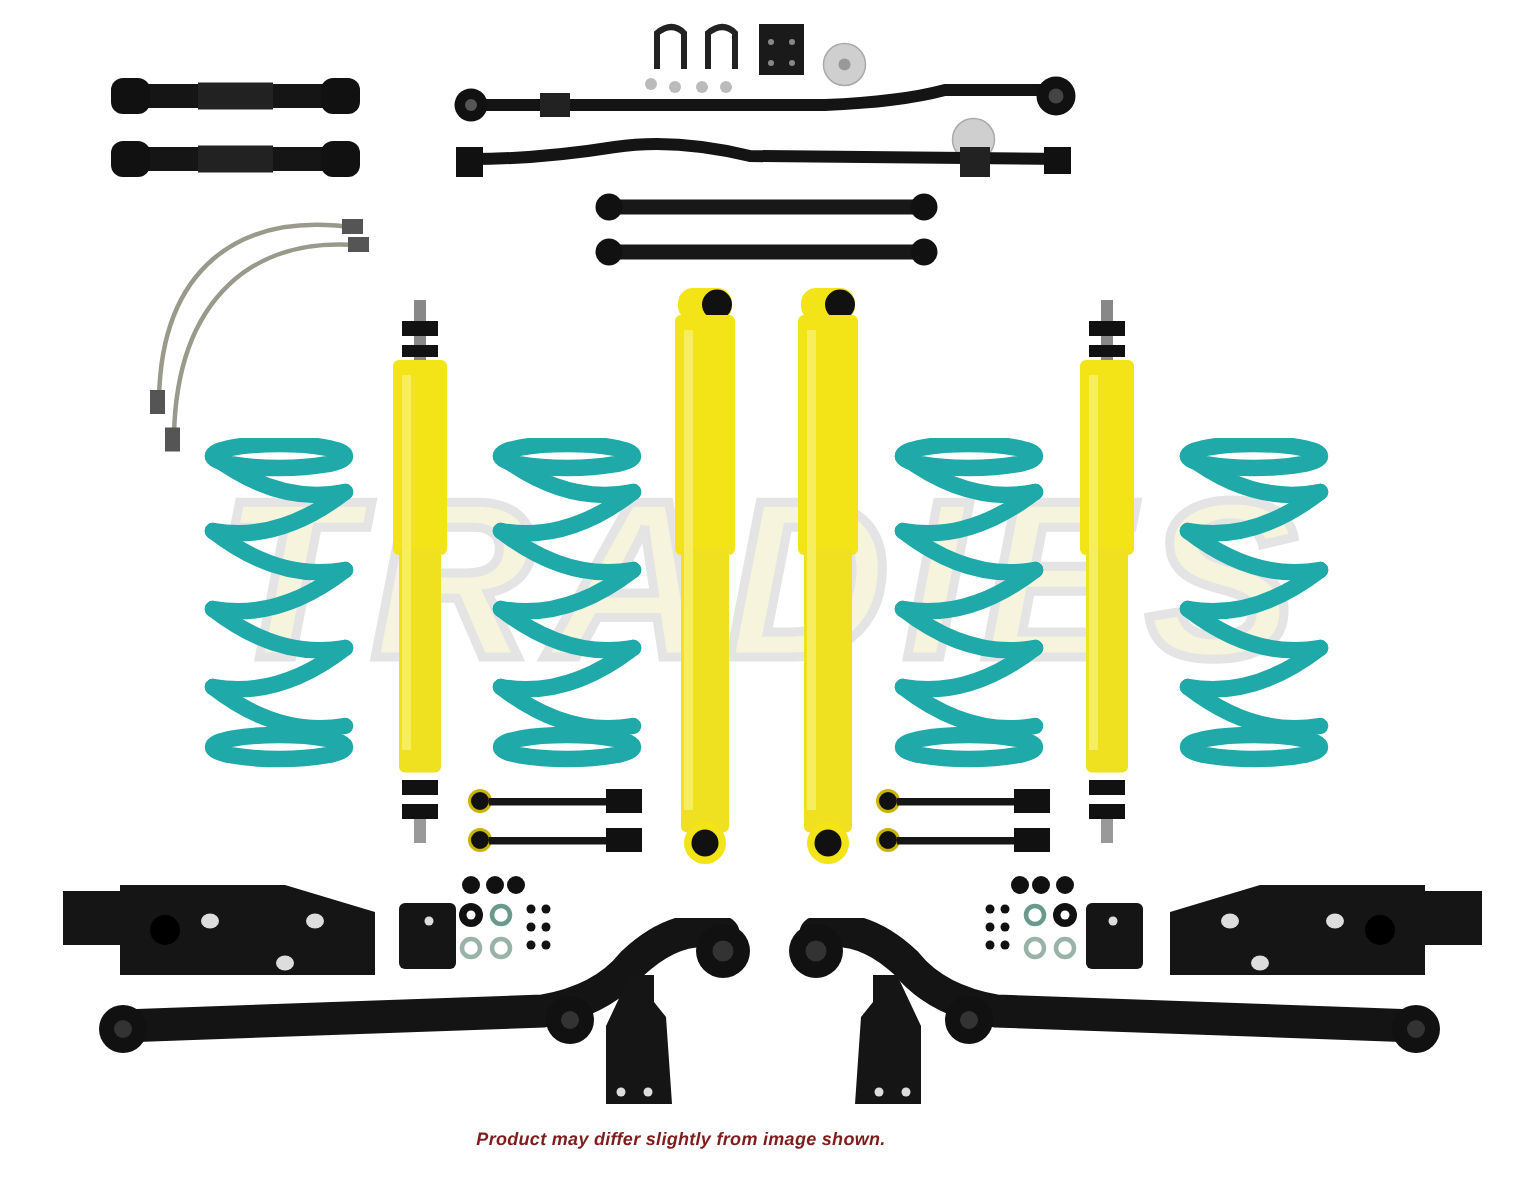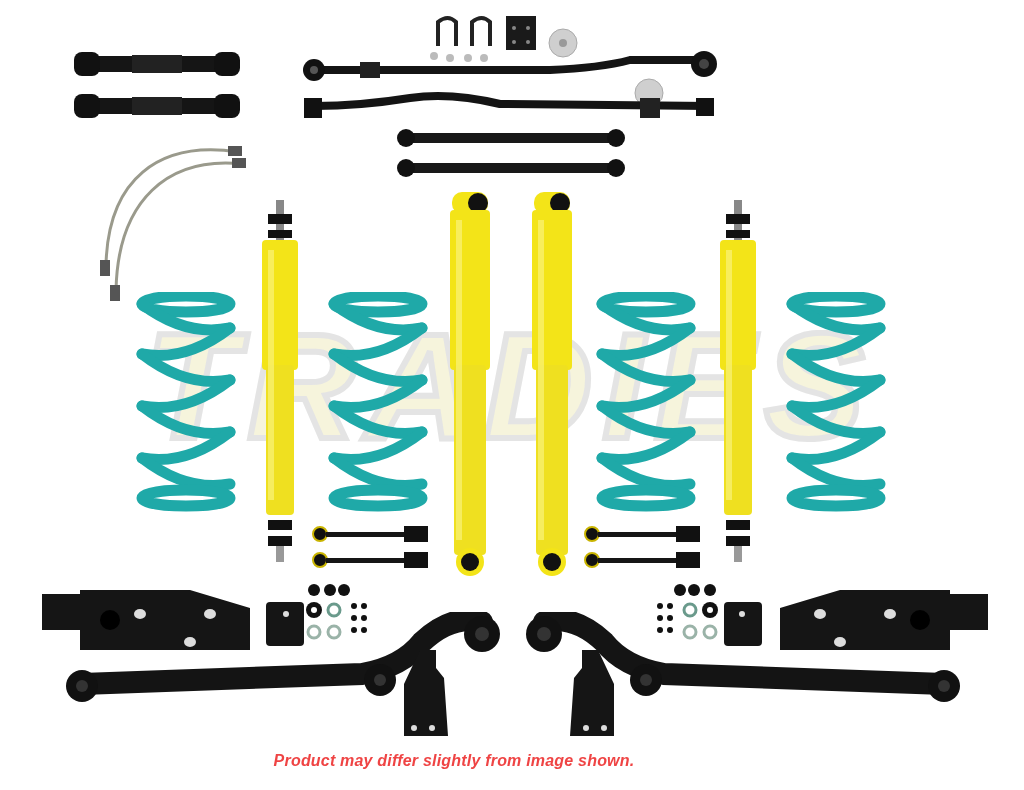--- a/index.html
+++ b/index.html
@@ -1,19 +1,19 @@
 <!DOCTYPE html>
 <html><head>
 <meta charset="utf-8">
 <style>
   html,body{margin:0;padding:0;background:#ffffff;}
   body{width:1024px;height:790px;position:relative;overflow:hidden;font-family:"Liberation Sans",sans-serif;}
   .abs{position:absolute;}
   .watermark{position:absolute;left:30px;top:330px;width:960px;height:120px;}
-  .caption{position:absolute;left:0;width:908px;top:752px;text-align:center;font-family:"Liberation Sans",sans-serif;font-weight:bold;font-style:italic;font-size:16px;color:#ef4444;letter-spacing:0.2px;}
+  .caption{position:absolute;left:0;width:908px;top:752px;text-align:center;font-family:"Liberation Sans",sans-serif;font-weight:bold;font-style:italic;font-size:12px;color:#7f1d1d;letter-spacing:0.2px;}
   svg{display:block;}
 </style>
 </head>
 <body>
 
 <div class="watermark">
   <svg width="960" height="120" viewBox="0 0 960 120">
     <text x="480" y="108" text-anchor="middle" font-family="Liberation Sans, sans-serif" font-weight="bold" font-style="italic" font-size="150" fill="#f6f4dc" stroke="#e4e4e4" stroke-width="6" letter-spacing="10">TRADIES</text>
   </svg>
 </div>

